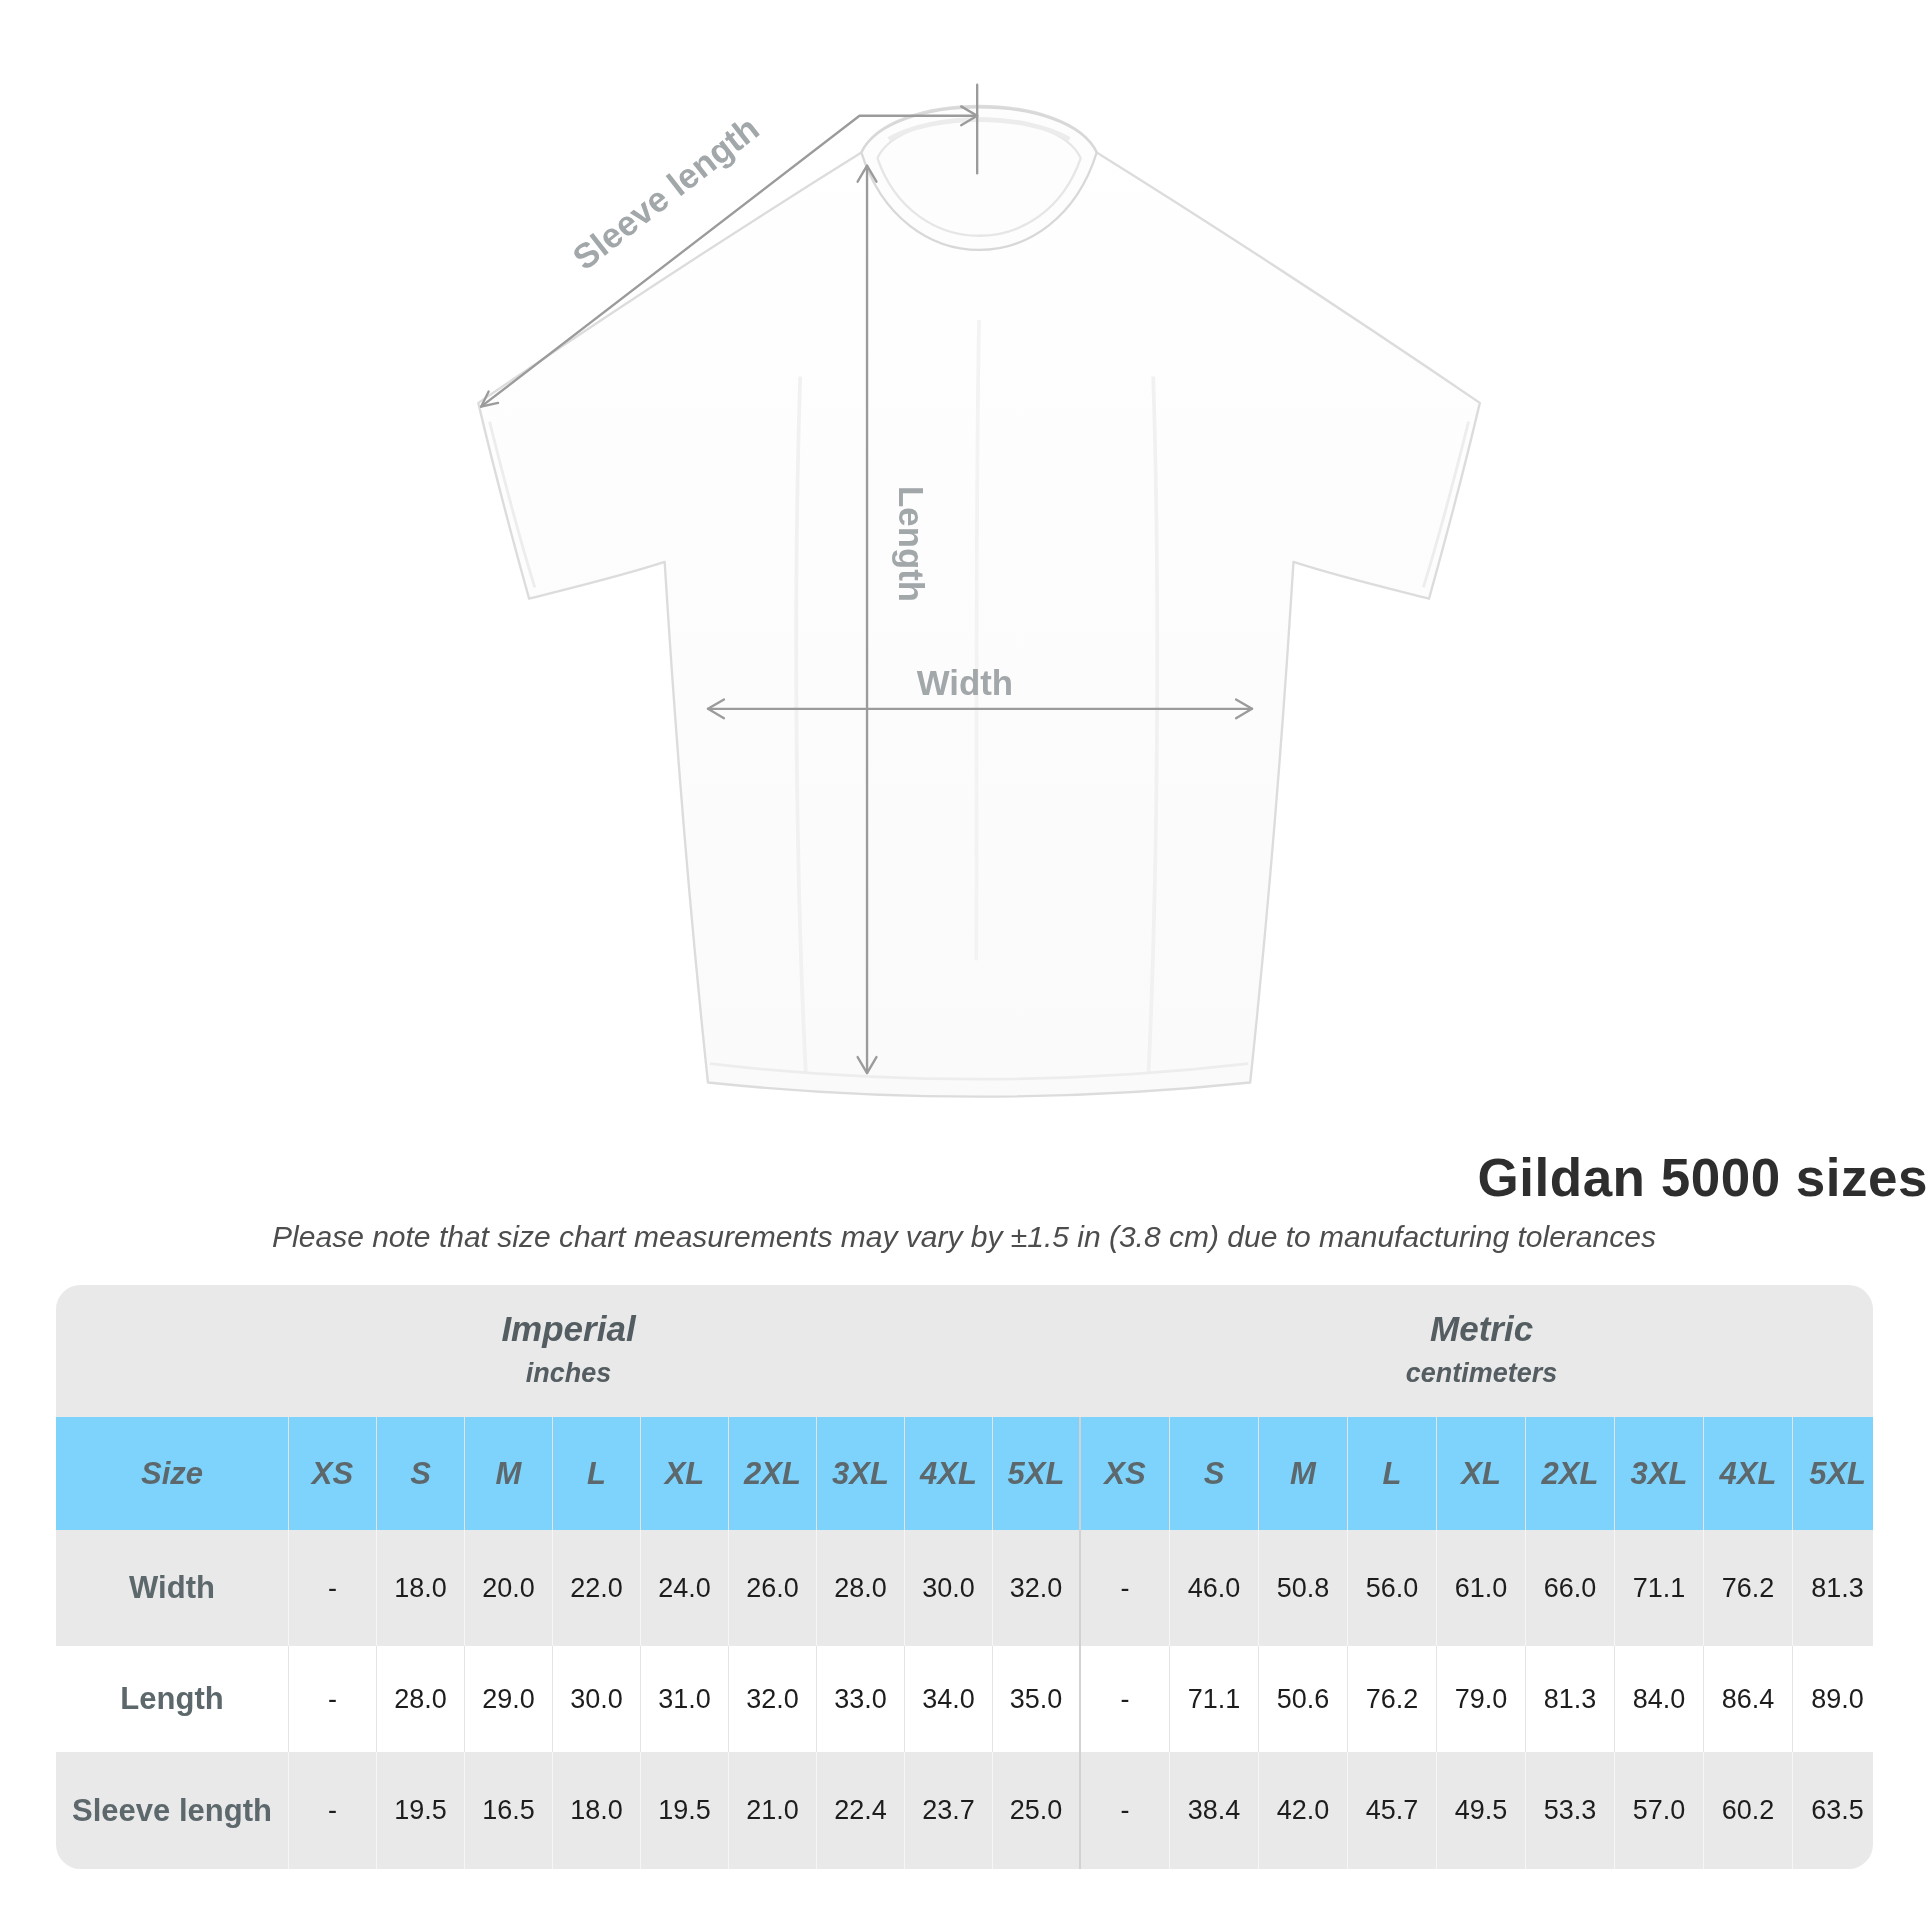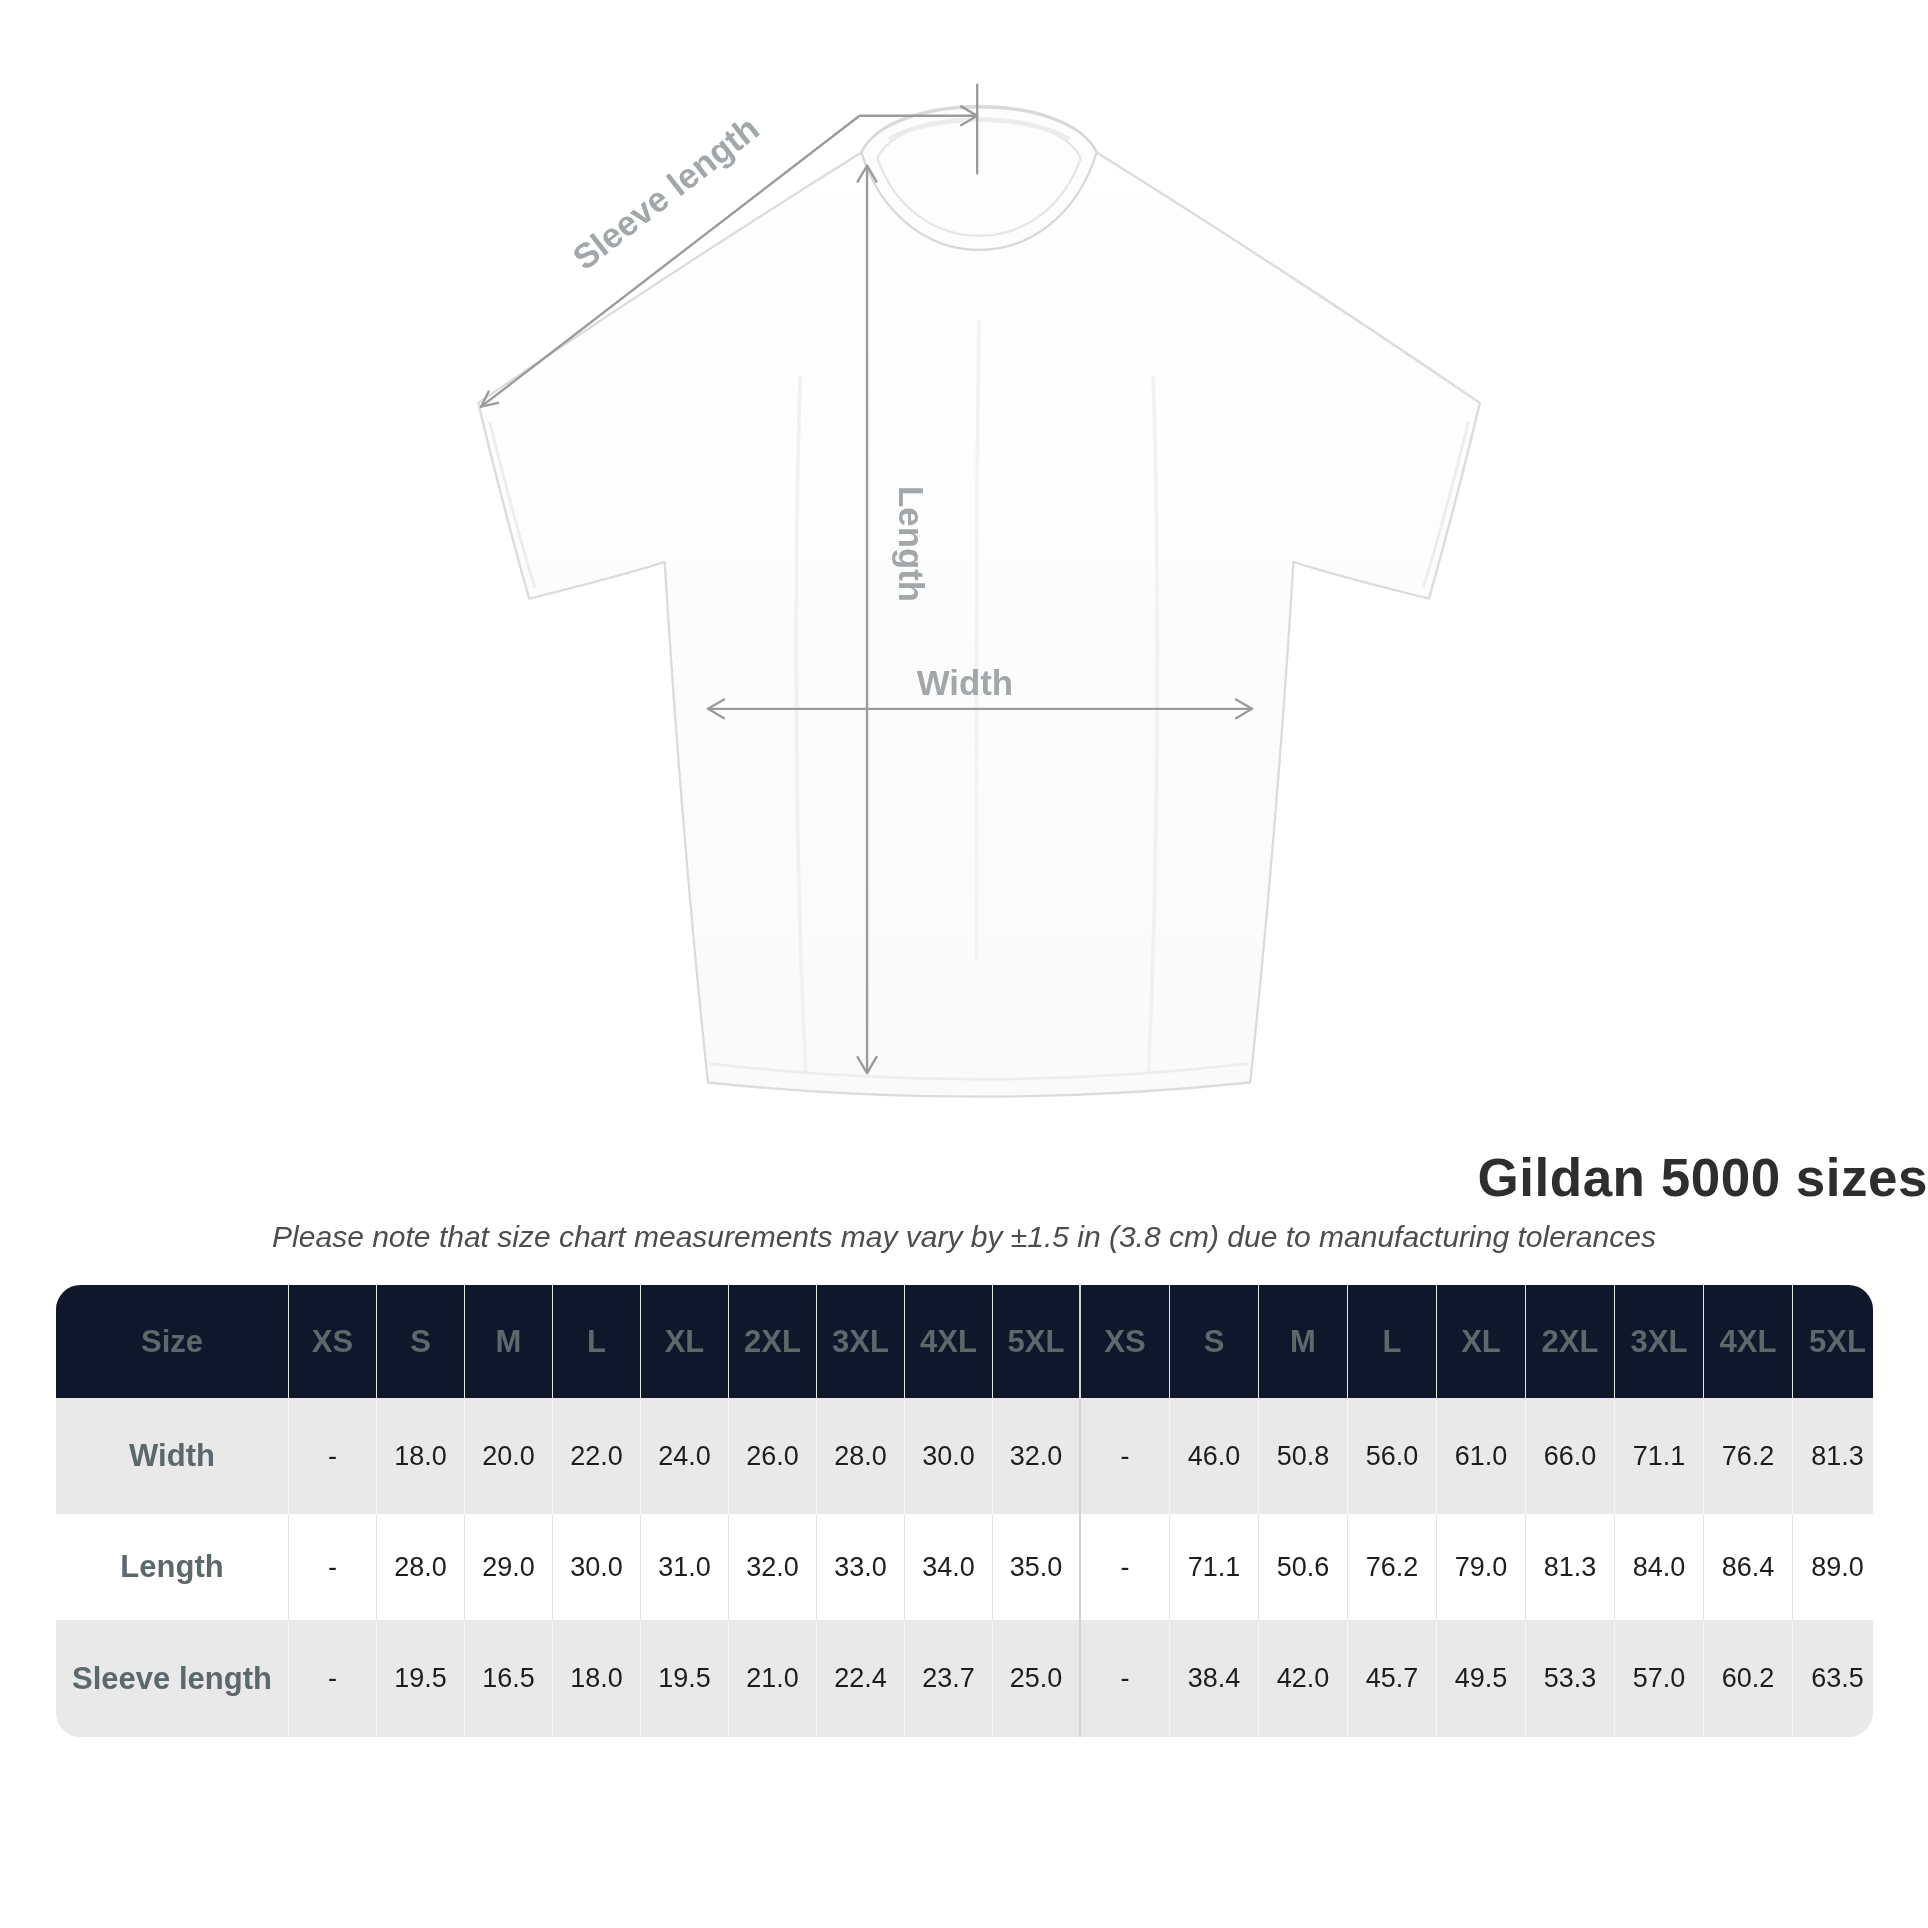--- a/index.html
+++ b/index.html
@@ -51,23 +51,24 @@
     font-size: 35px; font-weight: bold; font-style: italic;
     color: #545d61; line-height: 1.15; padding-top: 13px;
   }
   .gsub {
     font-size: 27px; font-style: italic;
     color: #545d61; line-height: 1.3; margin-top: 7.5px; padding-bottom: 15px;
   }
 
   tr.header-row { height: 113px; }
   tr.header-row th {
-    background: #0f172a;
+    background: #7dd3fc;
     font-size: 31px; font-weight: bold; color: #5d686c;
     border-right: 0.9px solid #e4e4e4;
+    font-style: italic;
   }
   tr.row-gray { height: 116px; }
   tr.row-gray th, tr.row-gray td {
     background: #e9e9e9;
     border-right: 0.9px solid #f6f6f6;
   }
   tr.row-white { height: 106px; }
   tr.row-white th, tr.row-white td {
     background: #ffffff;
     border-right: 0.9px solid #e4e4e4;
@@ -169,20 +170,30 @@
         <col class="c-met">
         <col class="c-met">
     <col class="c-met">
         <col class="c-met">
         <col class="c-met">
         <col class="c-met">
         <col class="c-met">
   </colgroup>
 
   <tbody>
+        <tr class="group-row">
+    <th colspan="10">
+      <div class="gtitle">Imperial</div>
+      <div class="gsub">inches</div>
+    </th>
+    <th colspan="9">
+      <div class="gtitle">Metric</div>
+      <div class="gsub">centimeters</div>
+    </th>
+  </tr>
 
   <tr class="header-row">
     <th class="row-label">Size</th>
     <th>XS</th>
     <th>S</th>
     <th>M</th>
     <th>L</th>
     <th>XL</th>
     <th>2XL</th>
     <th>3XL</th>

